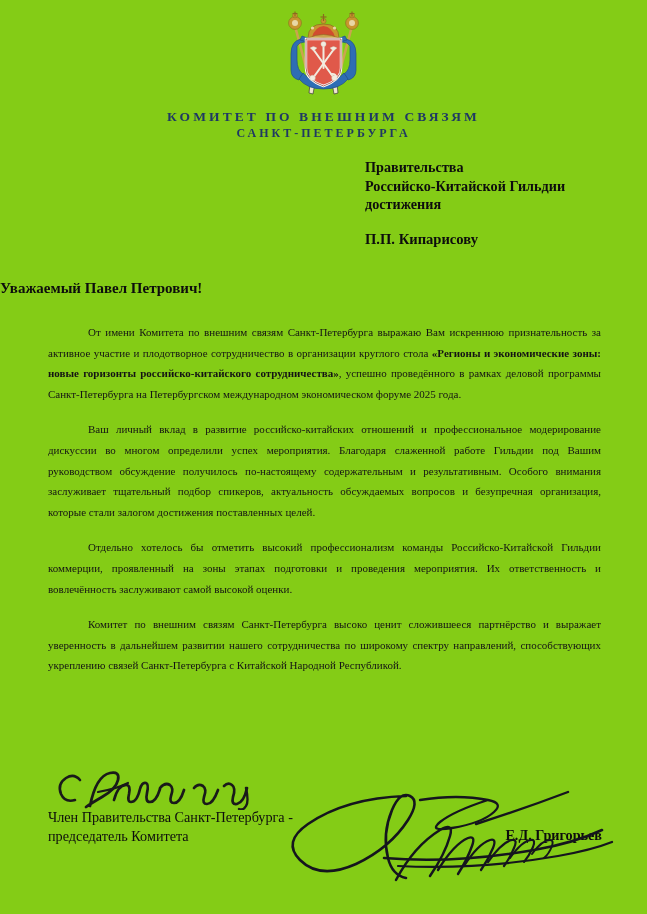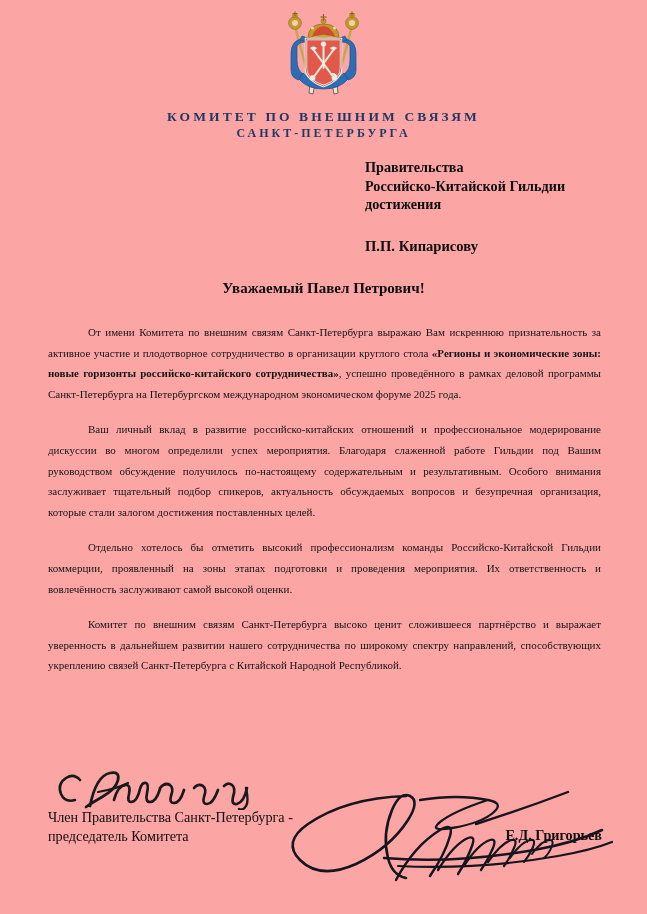--- a/index.html
+++ b/index.html
@@ -4,21 +4,21 @@
 <style>
   html, body {
     margin: 0;
     padding: 0;
     background: #ffffff;
   }
   .page {
     position: relative;
     width: 647px;
     height: 914px;
-    background: #fca5a5;
+    background: #84cc16;
     overflow: hidden;
     font-family: "Liberation Serif", "DejaVu Serif", serif;
     color: #111111;
   }
 
   
   .letterhead {
     position: absolute;
     top: 0;
     left: 0;
@@ -52,31 +52,31 @@
     position: absolute;
     left: 365px;
     top: 158px;
     width: 260px;
     font-weight: bold;
     font-size: 14.2px;
     line-height: 18.5px;
     color: #0d0d0d;
   }
   .addressee .person {
-    margin-top: 23px;
+    margin-top: 16px;
     font-size: 14.6px;
   }
 
   
   .salutation {
     position: absolute;
     left: 0;
     top: 280px;
     width: 647px;
-    text-align: center;
+    text-align: left;
     font-weight: bold;
     font-size: 15px;
     color: #0d0d0d;
   }
 
   
   .body-text {
     position: absolute;
     left: 48px;
     top: 322px;

